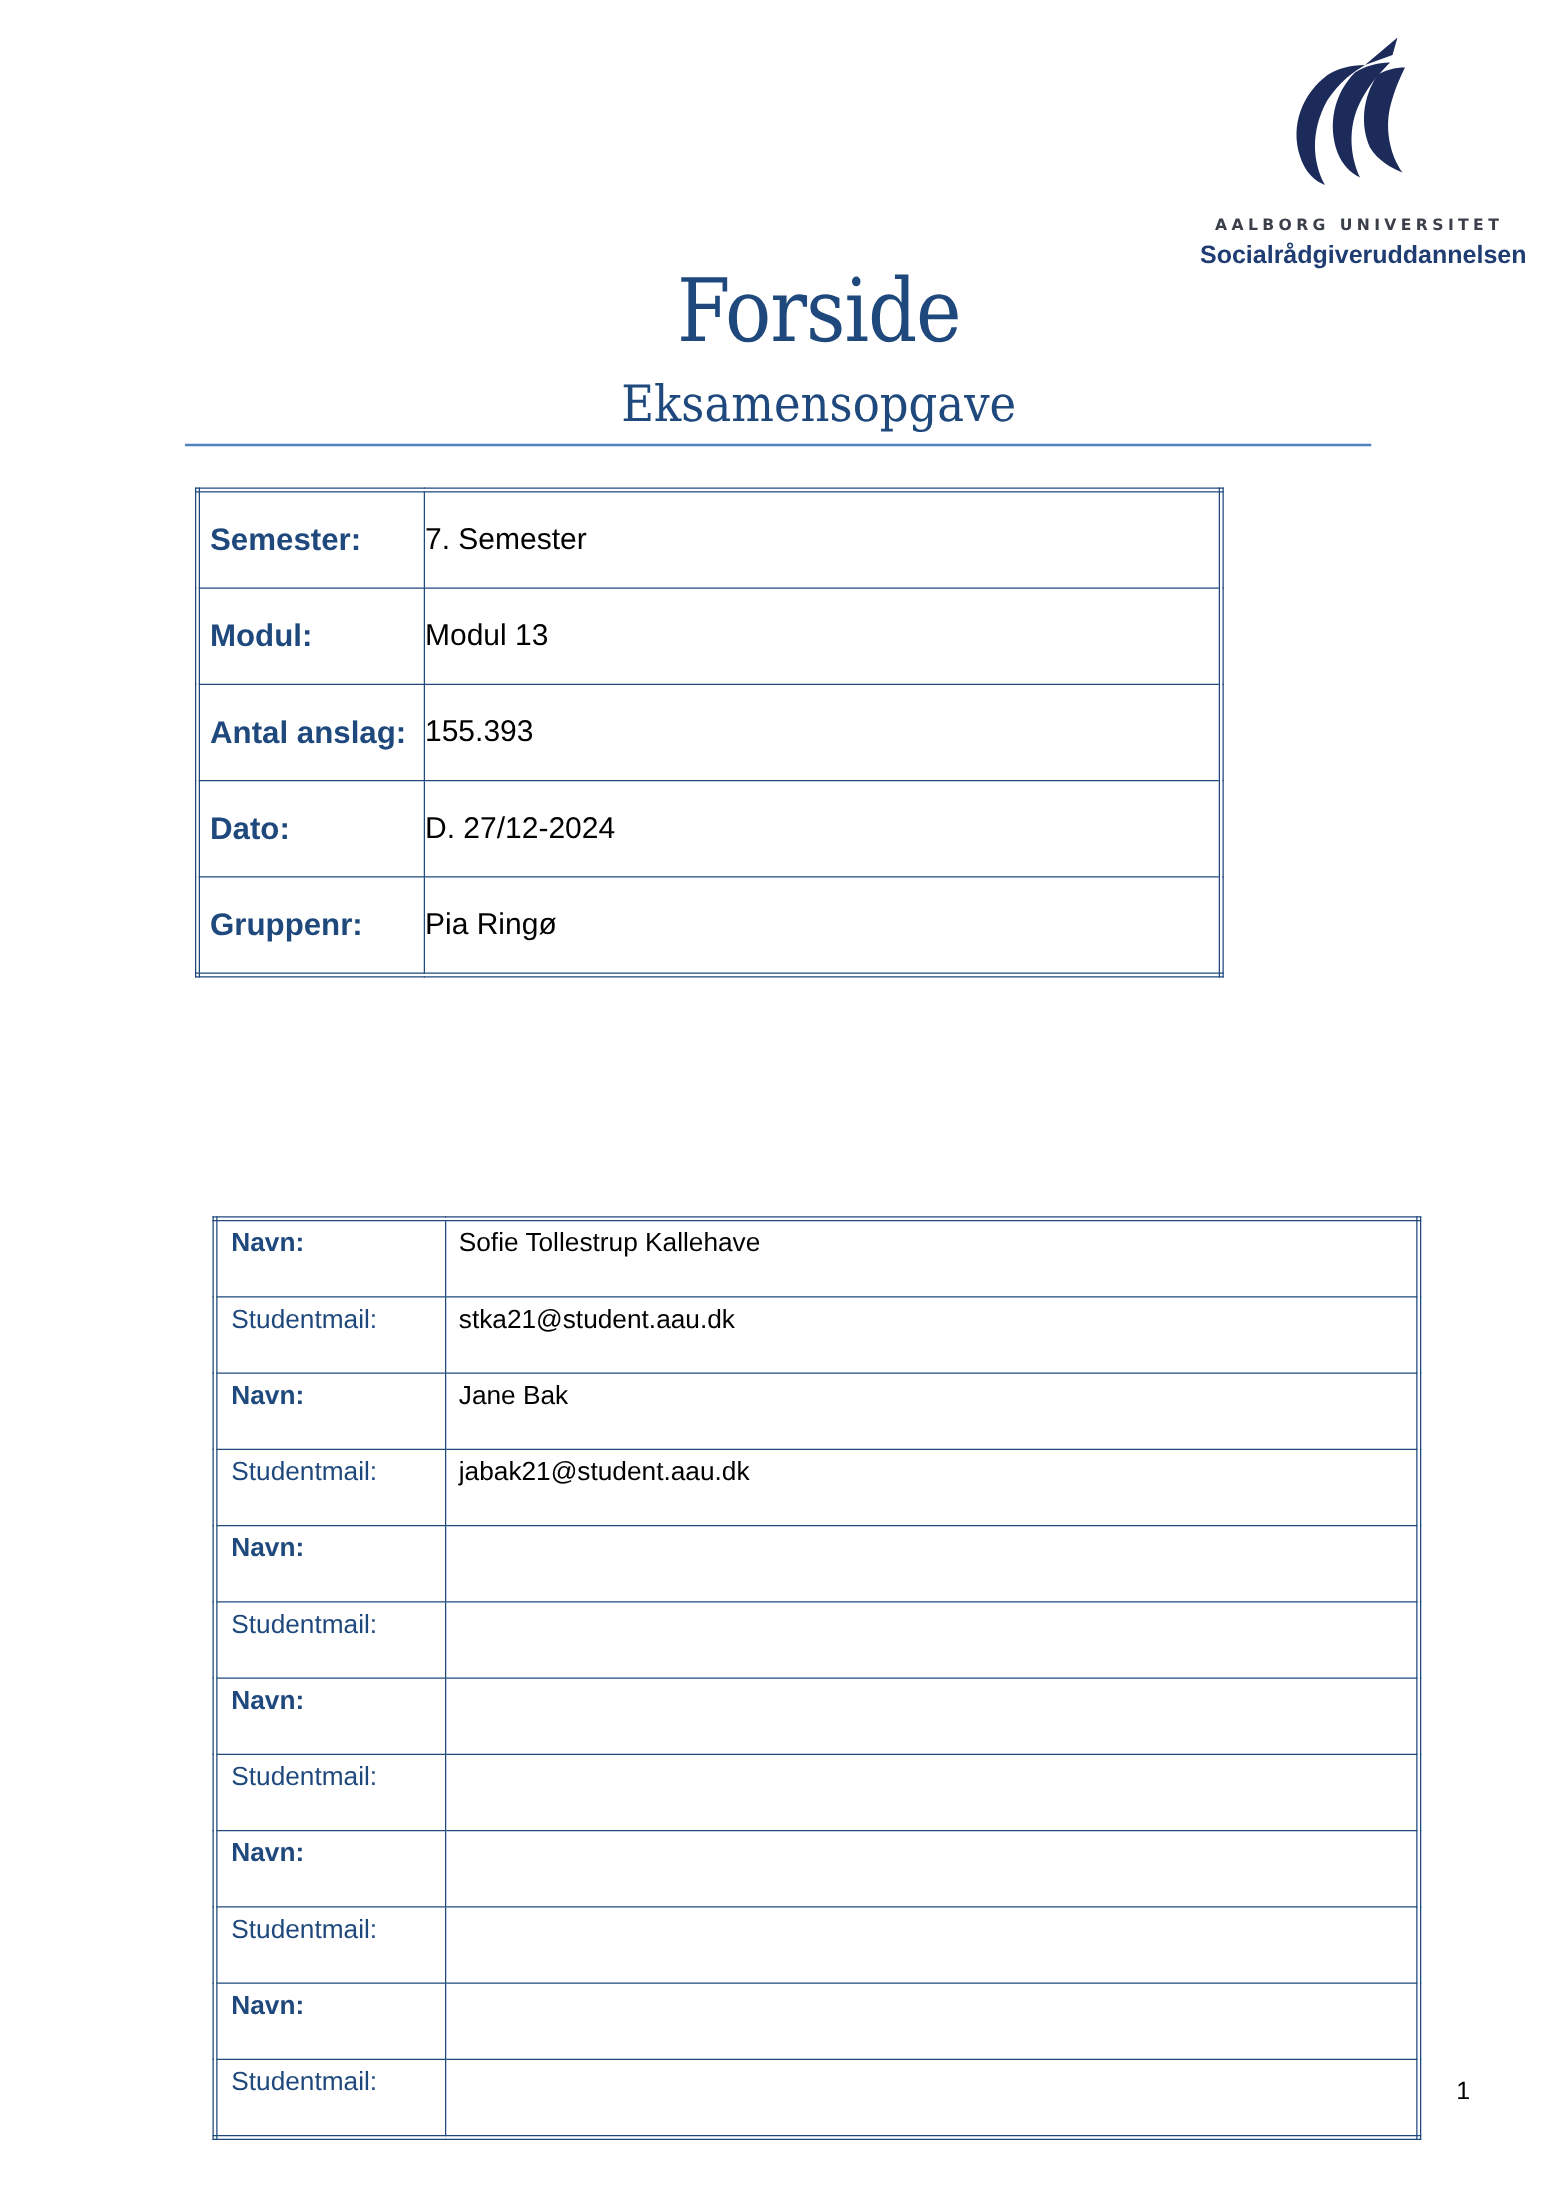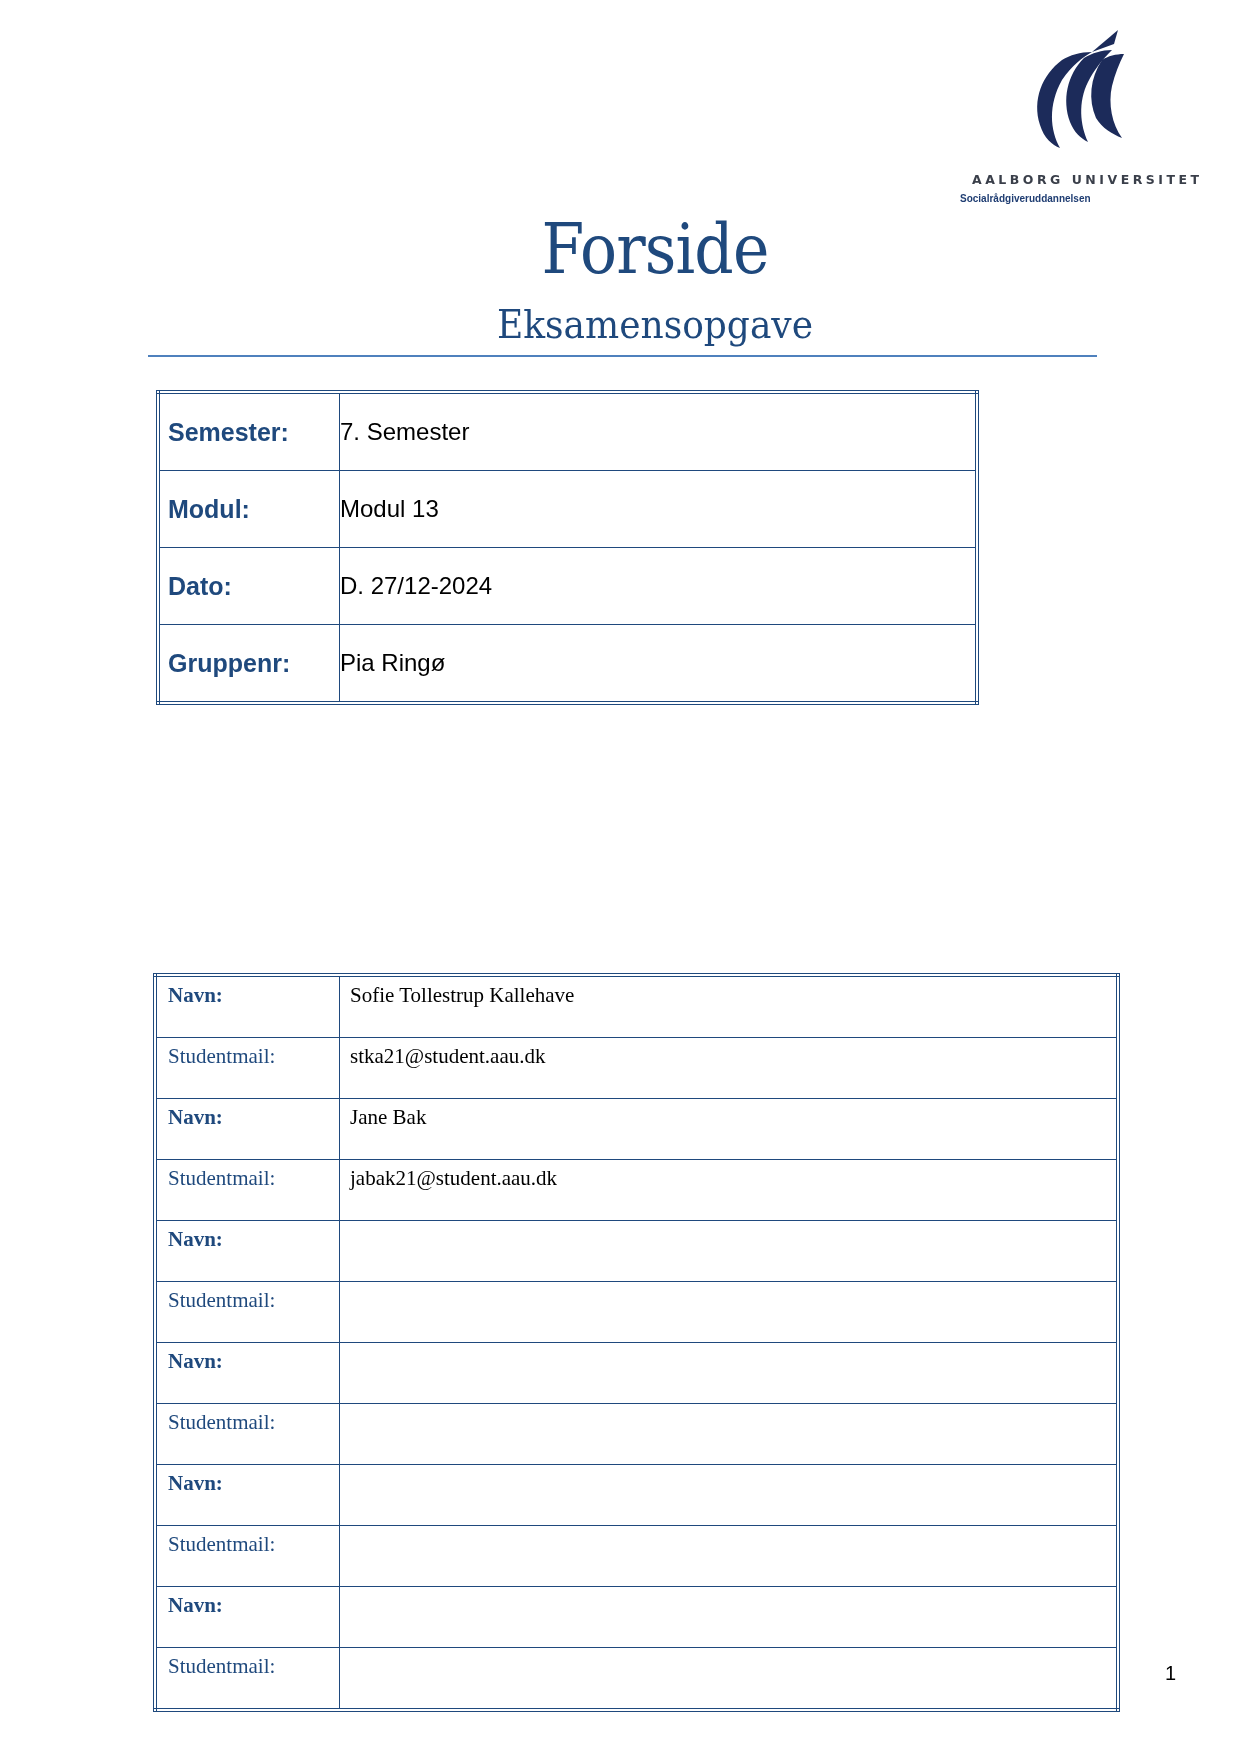--- a/index.html
+++ b/index.html
@@ -2,36 +2,36 @@
 <html><head>
 <meta charset="utf-8">
 <style>
   html, body { margin:0; padding:0; background:#ffffff; }
   body { width:1241px; height:1754px; position:relative; overflow:hidden;
          font-family:"Liberation Sans", sans-serif; color:#000; }
   .logo { position:absolute; left:960px; top:30px; width:200px; }
   .logo svg { display:block; margin-left:62px; }
   .logo-uni { position:absolute; left:972px; top:172px; font-size:12.5px; font-weight:bold;
               letter-spacing:3.5px; color:#3a3f4a; white-space:nowrap; font-family:"DejaVu Sans", sans-serif; }
-  .logo-dept { position:absolute; left:960px; top:193px; font-size:10px; font-weight:bold;
+  .logo-dept { position:absolute; left:960px; top:193px; font-size:20px; font-weight:bold;
                color:#1f3d72; white-space:nowrap; font-family:"Liberation Sans", sans-serif; }
   .title { position:absolute; left:0; width:1310px; top:214px; text-align:center;
            font-family:"DejaVu Serif", serif; font-size:70px; color:#1f497d; line-height:1; letter-spacing:-1px; transform:scaleX(0.88); transform-origin:655px 0; }
   .subtitle { position:absolute; left:0; width:1310px; top:304px; text-align:center;
               font-family:"DejaVu Serif", serif; font-size:40px; color:#1f497d; line-height:1; transform:scaleX(0.9); transform-origin:655px 0; }
   .rule { position:absolute; left:148px; top:355px; width:949px; height:2px; background:#4f81bd; }
 
   table.info { position:absolute; left:156px; top:390px; width:823px; border-collapse:collapse;
                border:4px double #1f497d;padding-left:12px; }
   table.info td { border:1.5px solid #1f497d; height:74px; vertical-align:middle; font-family:"Liberation Sans", sans-serif; }
   table.info td.lbl { width:170px; padding-left:8px; font-weight:bold; color:#1f497d; font-size:25px; }
   table.info td.val { padding-left:0; font-size:24px; color:#000; line-height:36px; }
 
-  table.students { position:absolute; left:153px; top:973px; width:967px; border-collapse:collapse;
-                   border:4px double #1f497d;font-family:Liberation Serif, serif; }
+  table.students { position:absolute; left:170px; top:973px; width:967px; border-collapse:collapse;
+                   border:4px double #1f497d; }
   table.students td { border:1.2px solid #1f497d; height:53px; vertical-align:top; padding-top:6px;
                       font-size:21px; }
   table.students td.lbl { width:170px; padding-left:11px; color:#1f497d; }
   table.students td.lbl.bold { font-weight:bold; }
   table.students td.val { padding-left:10px; color:#000; }
 
   .pagenum { position:absolute; left:1165px; top:1662px; font-size:20px; color:#000; }
 </style>
 </head>
 <body>
@@ -53,20 +53,24 @@
 
 <table class="info">
   <tbody>
       <tr>
     <td class="lbl">Semester:</td>
     <td class="val">7. Semester</td>
   </tr>
   <tr>
     <td class="lbl">Modul:</td>
     <td class="val">Modul 13</td>
+  </tr>
+  <tr>
+    <td class="lbl">Antal anslag:</td>
+    <td class="val">155.393</td>
   </tr>
   <tr>
     <td class="lbl">Dato:</td>
     <td class="val">D. 27/12-2024</td>
   </tr>
   <tr>
     <td class="lbl">Gruppenr:</td>
     <td class="val">Pia Ringø</td>
   </tr>
 </tbody>

